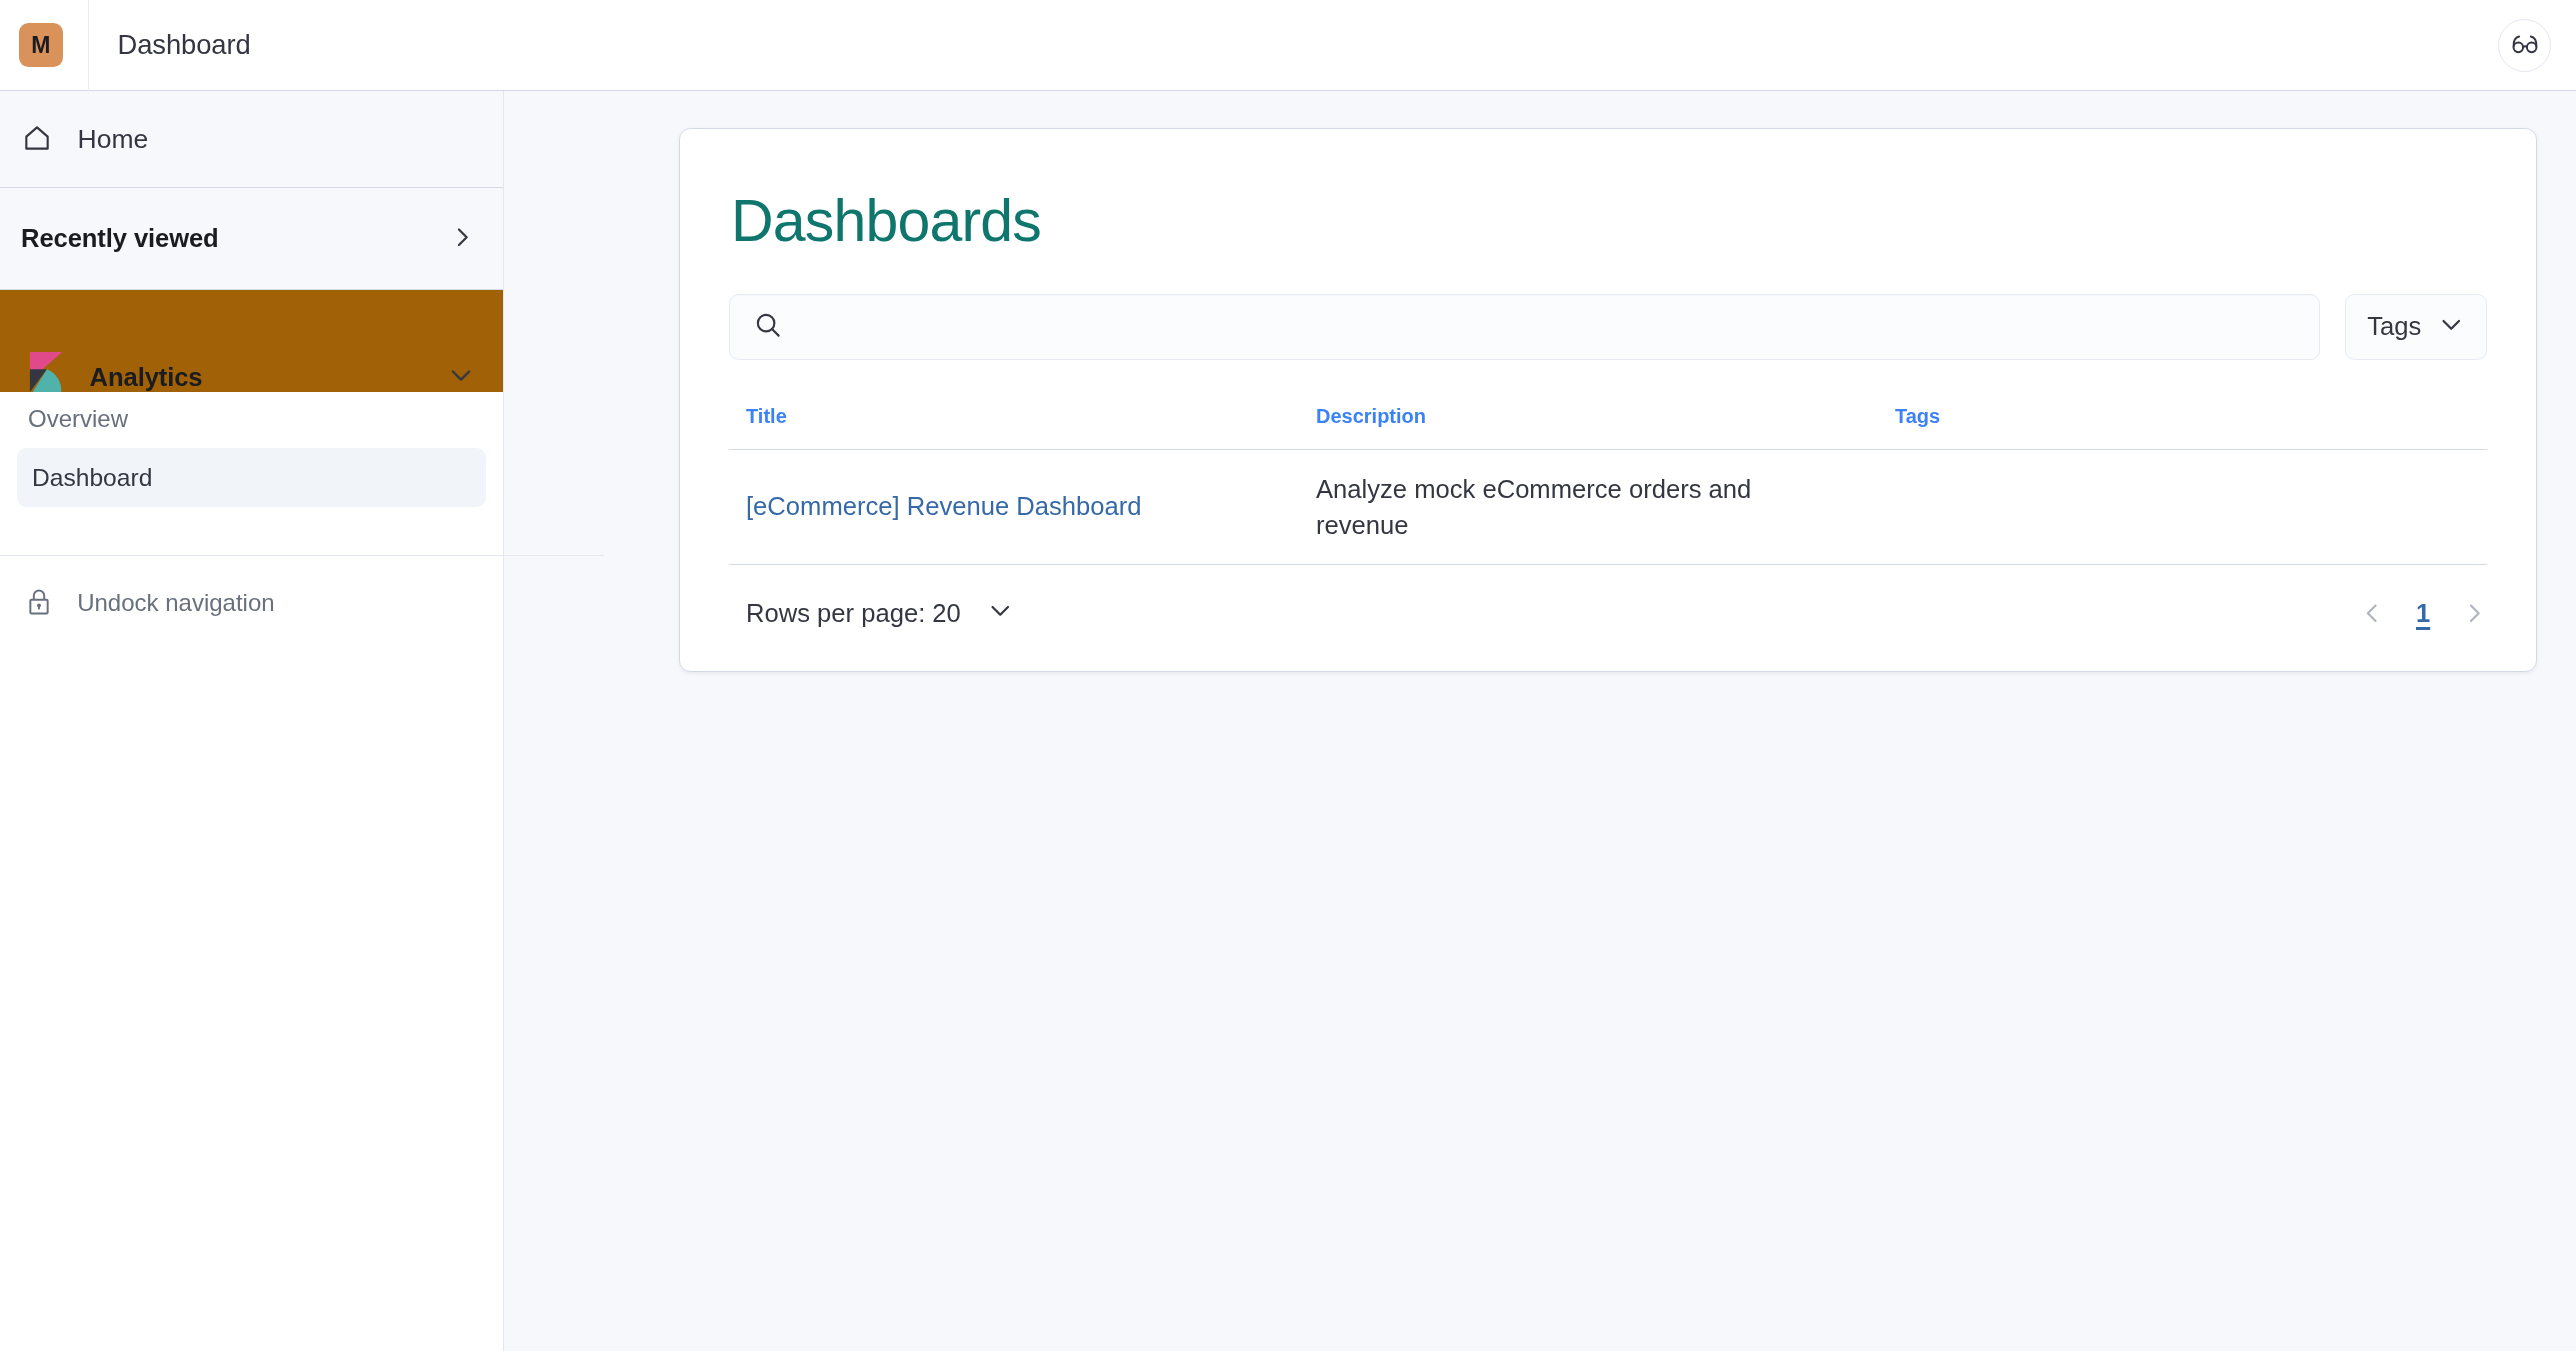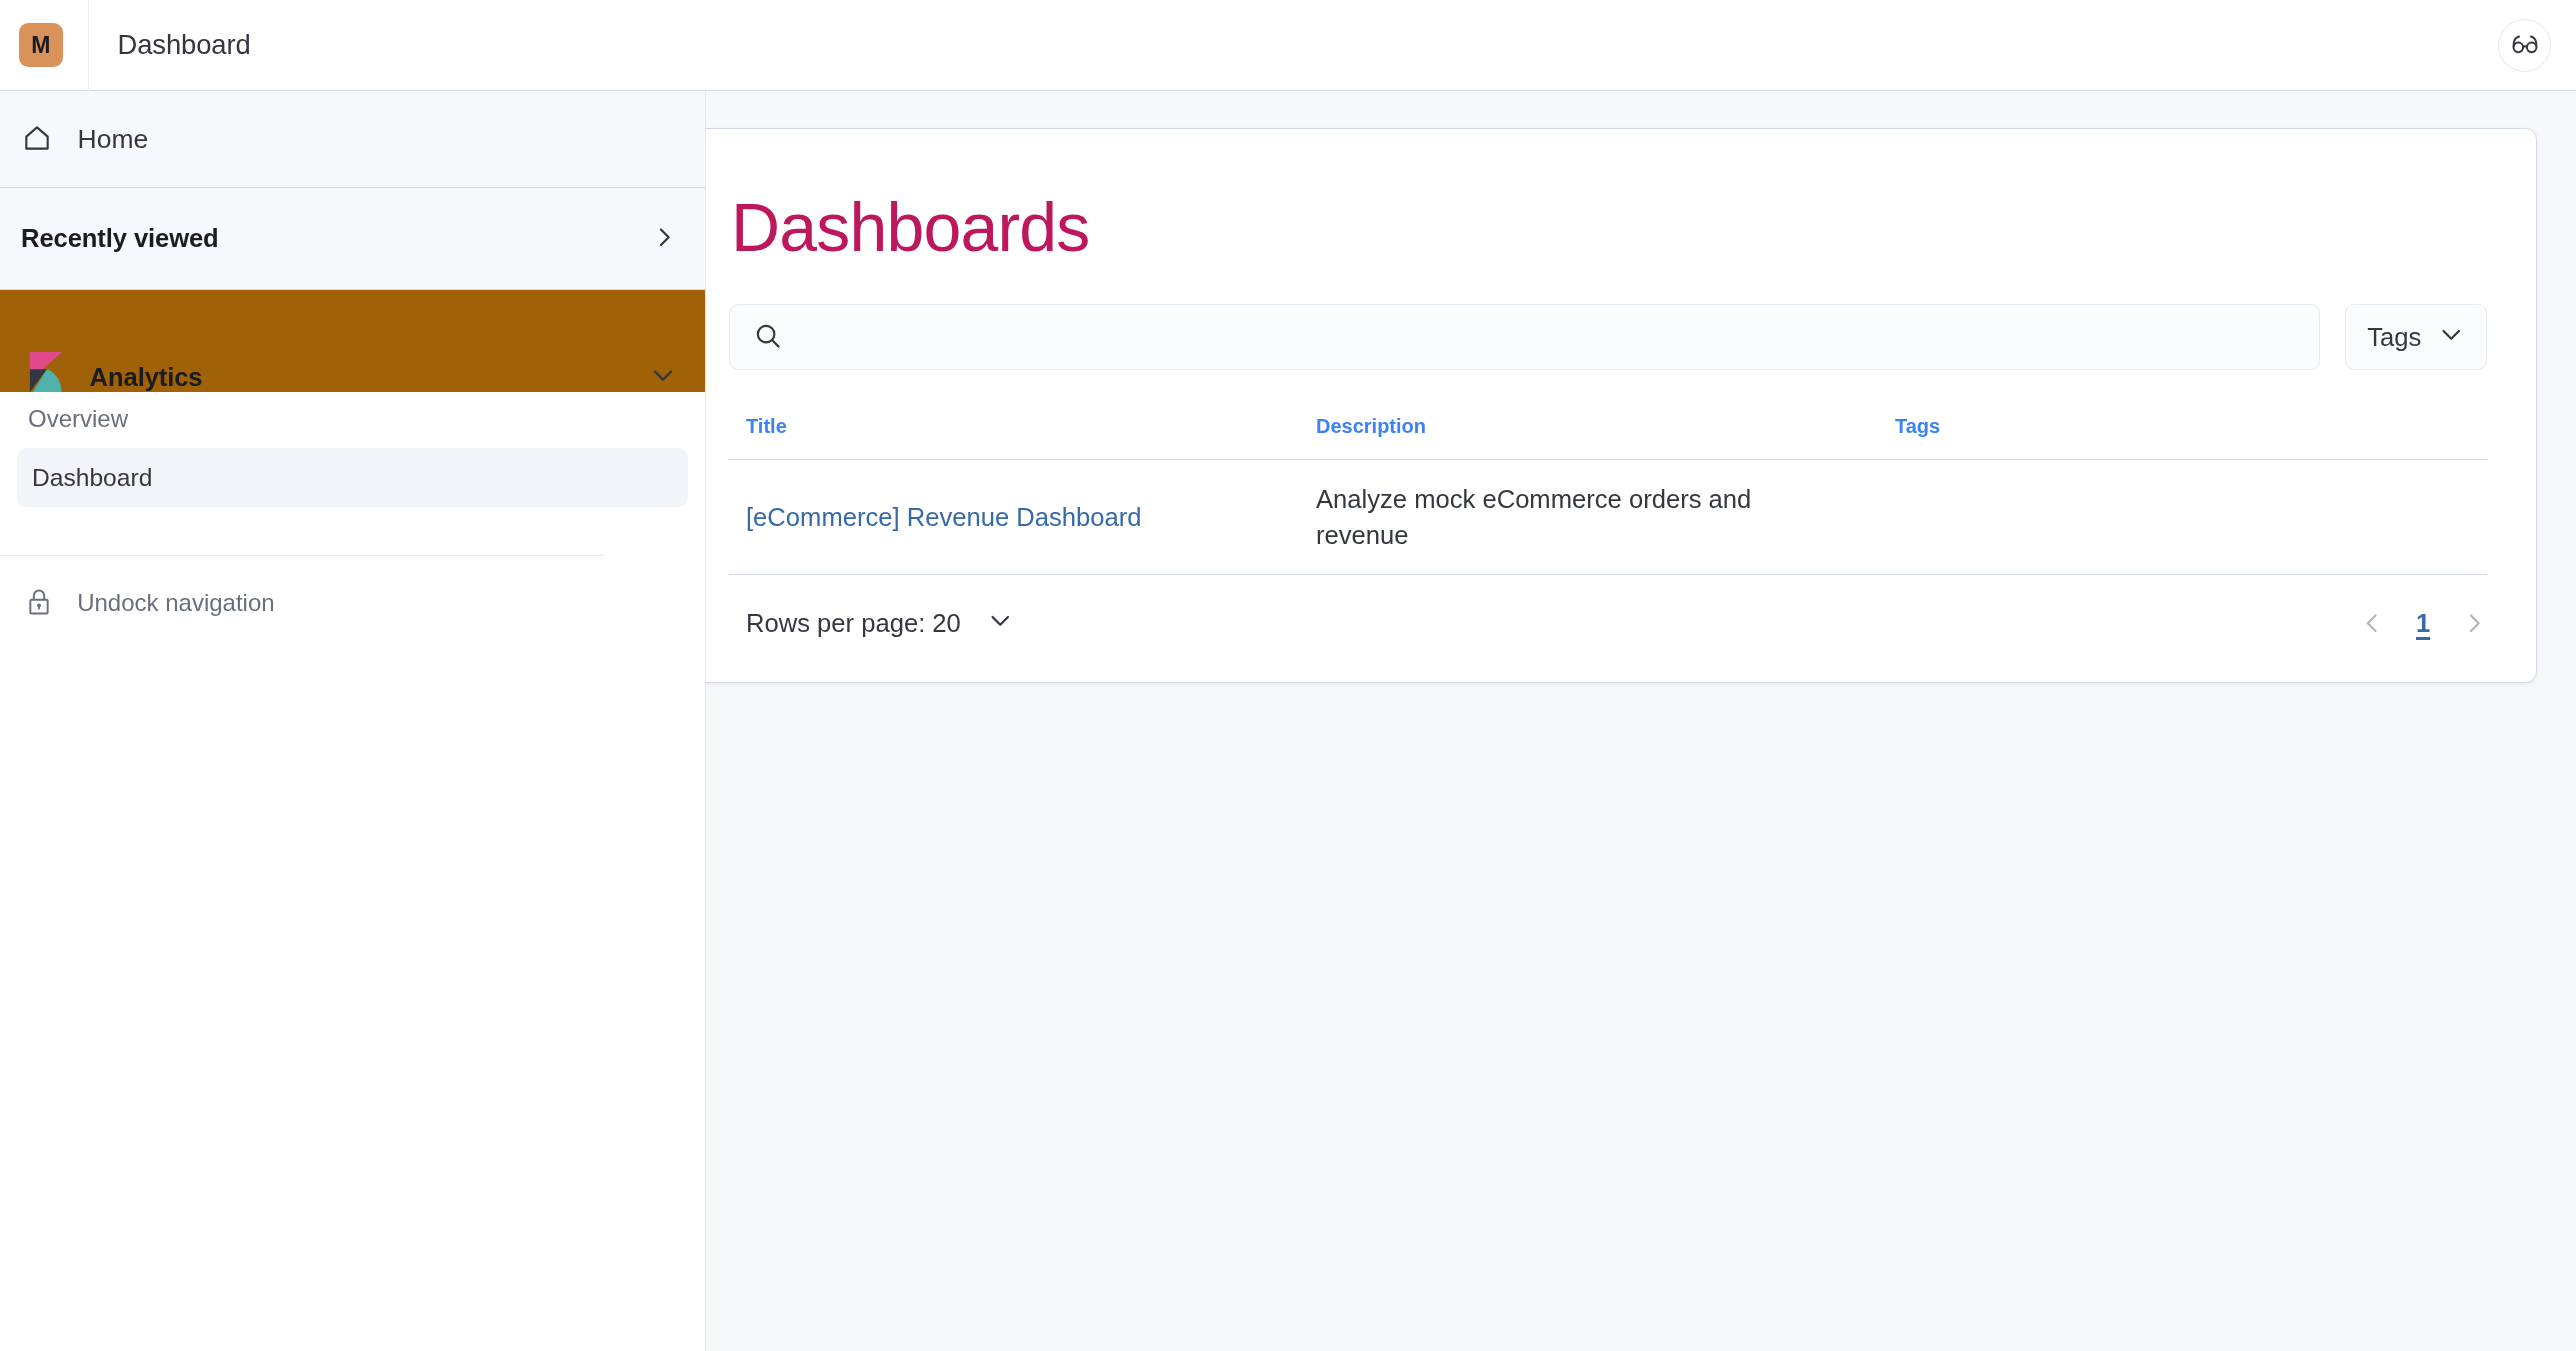--- a/index.html
+++ b/index.html
@@ -80,21 +80,21 @@
     display: flex;
     align-items: center;
     justify-content: center;
   }
 
   
   .sidebar {
     position: absolute;
     top: 91px;
     left: 0;
-    width: 706px;
+    width: 504px;
     height: 1261px;
     background: #FFFFFF;
     border-right: 1.9px solid #E3E7EF;
     z-index: 10;
   }
 
   .nav-section-shaded { background: #F7F8FC; }
 
   .nav-home {
     height: 97px;
@@ -197,23 +197,23 @@
   .panel {
     margin: 37px 39px 0 73px;
     background: #FFFFFF;
     border: 1.9px solid #D3DAE6;
     border-radius: 11.4px;
     box-shadow: 0 1.9px 3.8px rgba(65,78,101,0.07);
     padding: 38px 49px 42px 49px;
   }
 
   .page-title {
-    font-size: 68px;
+    font-size: 59px;
     font-weight: 400;
-    color: #be185d;
+    color: #0f766e;
     letter-spacing: -0.8px;
     line-height: 1.15;
     margin: 21px 0 38px 1.9px;
   }
 
   .search-row {
     display: flex;
     gap: 24.6px;
     align-items: stretch;
   }

